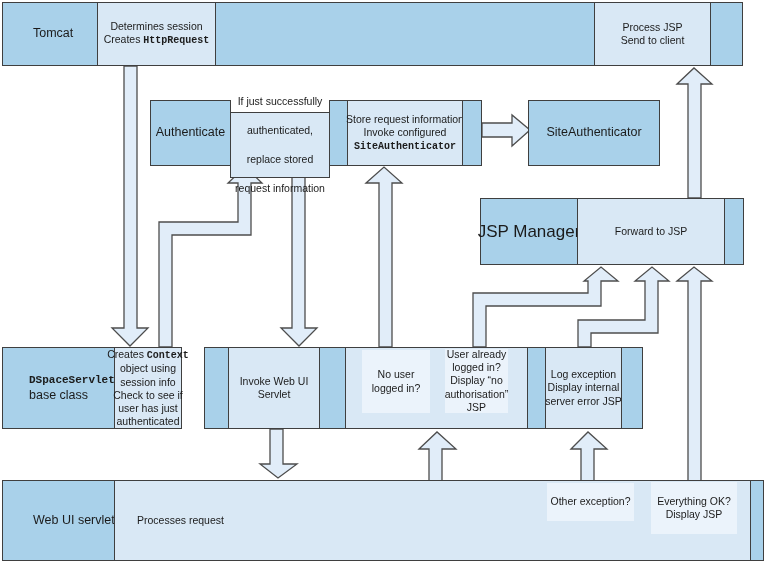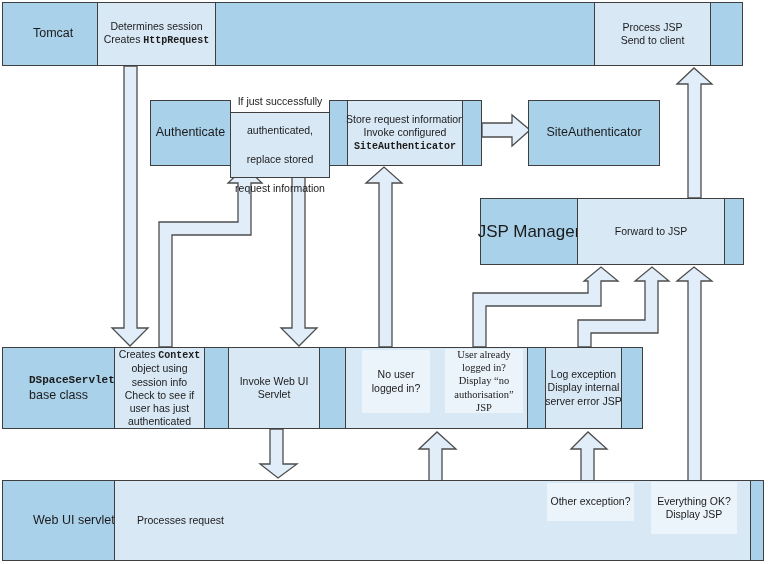--- a/index.html
+++ b/index.html
@@ -74,40 +74,40 @@
       <div class="line"><span>JSP Manager</span></div>
     </div>
     <div class="node" style="left: 577px; top: 198px; width: 148px; height: 67px; background: rgb(217, 232, 245); font-size: 10.5px;">
       <div class="line"><span>Forward to JSP</span></div>
     </div>
     <div class="node" style="left: 724px; top: 198px; width: 20px; height: 67px; background: rgb(169, 209, 234);"></div>
     <div class="node left" style="left: 2px; top: 347px; width: 113px; height: 82px; background: rgb(169, 209, 234); font-size: 12.5px; padding-left: 26px;">
       <div class="line"><span class="mono" style="font-size: 11px;">DSpaceServlet</span></div>
       <div class="line"><span>base class</span></div>
     </div>
-    <div class="node" style="left: 114px; top: 347px; width: 91px; height: 82px; background: rgb(217, 232, 245); font-size: 10.5px;">
+    <div class="node" style="left: 114px; top: 347px; width: 68px; height: 82px; background: rgb(217, 232, 245); font-size: 10.5px;">
       <div class="line"><span>Creates </span><span class="mono">Context</span></div>
       <div class="line"><span>object using</span></div>
       <div class="line"><span>session info</span></div>
       <div class="line"><span>Check to see if</span></div>
       <div class="line"><span>user has just</span></div>
       <div class="line"><span>authenticated</span></div>
     </div>
     <div class="node" style="left: 204px; top: 347px; width: 25px; height: 82px; background: rgb(169, 209, 234);"></div>
     <div class="node" style="left: 228px; top: 347px; width: 92px; height: 82px; background: rgb(217, 232, 245); font-size: 10.5px;">
       <div class="line"><span>Invoke Web UI</span></div>
       <div class="line"><span>Servlet</span></div>
     </div>
     <div class="node" style="left: 319px; top: 347px; width: 27px; height: 82px; background: rgb(169, 209, 234);"></div>
     <div class="node" style="left: 345px; top: 347px; width: 183px; height: 82px; background: rgb(217, 232, 245);"></div>
     <div class="node noborder" style="left: 362px; top: 350px; width: 68px; height: 63px; background: rgb(235, 243, 251); font-size: 10.5px;">
       <div class="line"><span>No user</span></div>
       <div class="line"><span>logged in?</span></div>
     </div>
-    <div class="node noborder" style="left: 445px; top: 349px; width: 78px; height: 64px; background: rgb(235, 243, 251); font-size: 10.5px; font-family: Liberation Serif, serif;">
+    <div class="node noborder" style="left: 445px; top: 349px; width: 63px; height: 64px; background: rgb(235, 243, 251); font-size: 10.5px;">
       <div class="line"><span>User already</span></div>
       <div class="line"><span>logged in?</span></div>
       <div class="line"><span>Display “no</span></div>
       <div class="line"><span>authorisation”</span></div>
       <div class="line"><span>JSP</span></div>
     </div>
     <div class="node" style="left: 527px; top: 347px; width: 19px; height: 82px; background: rgb(169, 209, 234);"></div>
     <div class="node" style="left: 545px; top: 347px; width: 77px; height: 82px; background: rgb(217, 232, 245); font-size: 10.5px;">
       <div class="line"><span>Log exception</span></div>
       <div class="line"><span>Display internal</span></div>

